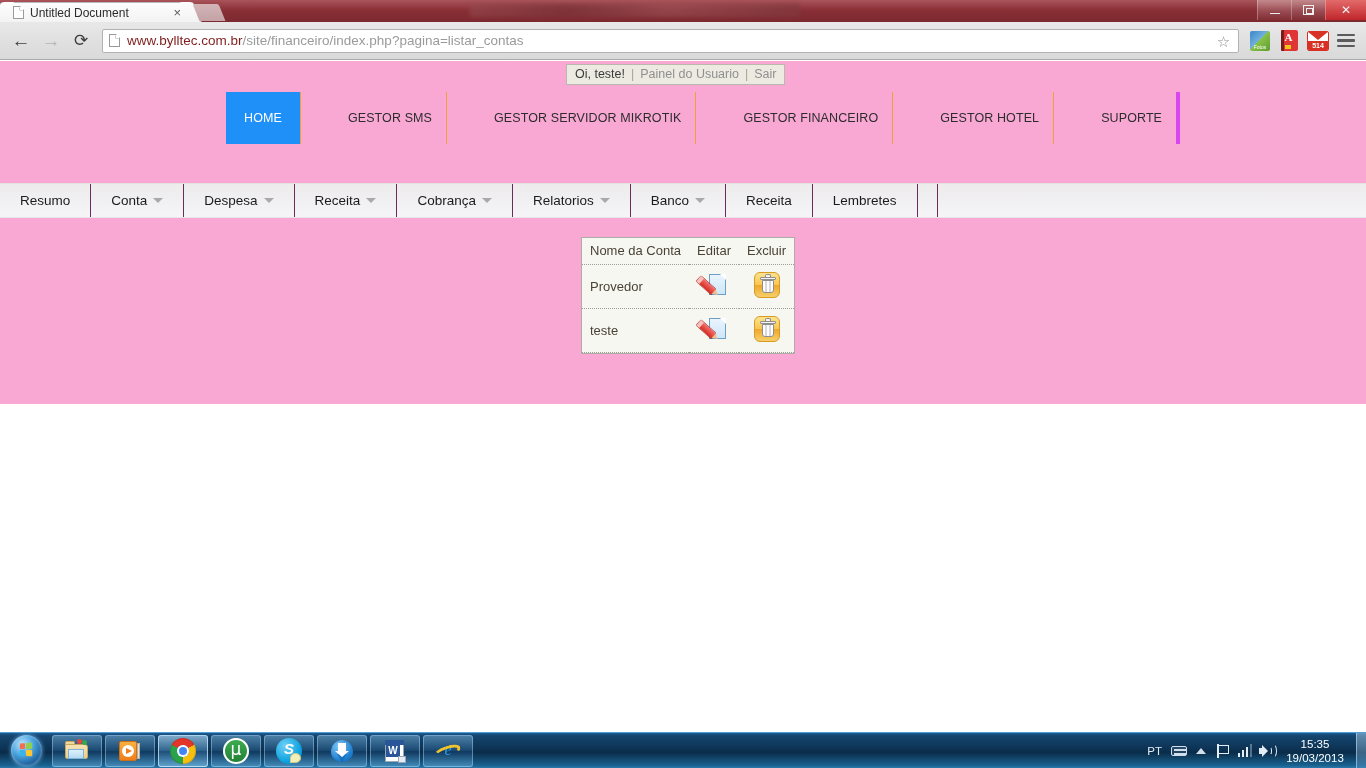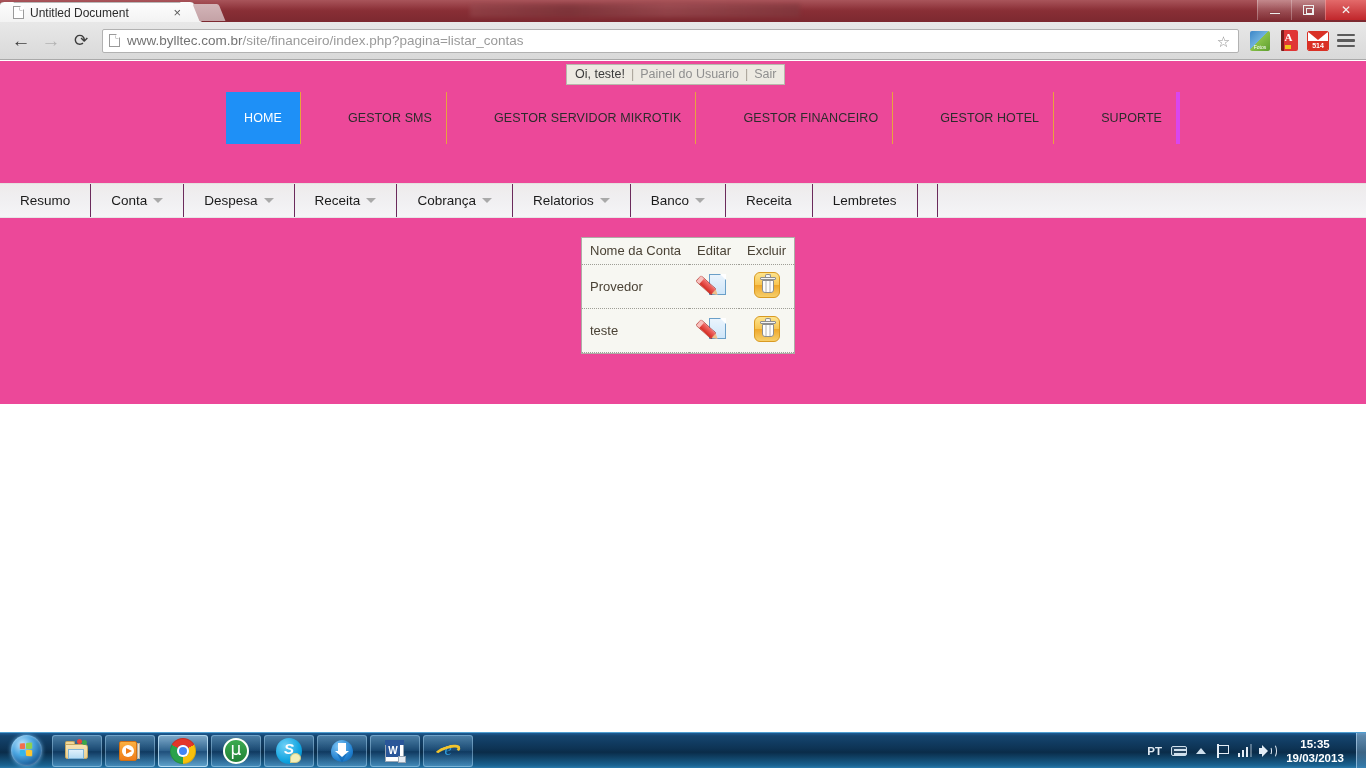--- a/index.html
+++ b/index.html
@@ -97,21 +97,21 @@
     width:11px; height:13px; background:#fff; border:1px solid #9a9a9a;
     position:relative; flex:0 0 auto; margin-right:7px;
   }
   .omni-icon:after{
     content:""; position:absolute; right:-1px; top:-1px;
     border-width:0 4px 4px 0; border-style:solid;
     border-color:transparent #fff transparent transparent;
     box-shadow:-1px 1px 0 -0.5px #9a9a9a;
   }
   .omni-text { font-size:13.5px; color:#9a9a9a; white-space:nowrap; }
-  .omni-text b { color:#737373; font-weight:normal; }
+  .omni-text b { color:#7f1d1d; font-weight:normal; }
   .star {
     position:absolute; right:6px; top:3px; width:17px; height:17px;
     color:#8d8d8d; font-size:15px; line-height:17px; text-align:center;
   }
   .ext { width:26px; height:26px; margin-right:3px; position:relative; flex:0 0 auto; }
   .ext-photo {
     width:20px;height:20px;margin:3px auto;border-radius:2px;
     background:linear-gradient(135deg,#3c87c8 0%,#6fb0dd 45%,#8ac24a 46%,#5d9e2f 100%);
     position:relative;
   }
@@ -143,21 +143,21 @@
   .ext-gmail .badge{
     position:absolute;left:0;right:0;bottom:0;height:9px;background:#d93025;
     color:#fff;font-size:7px;line-height:9px;text-align:center;font-weight:bold;
   }
   .menu-btn { width:24px; margin-right:8px; flex:0 0 auto; }
   .menu-btn span { display:block; height:2.5px; background:#5b5b5b; margin:3px 3px; border-radius:1px;}
 
   
   .page {
     position:absolute; top:61px; left:0; width:1366px; height:343px;
-    background:#ec4899;
+    background:#f9a8d4;
   }
   .userbar {
     position:absolute; left:566px; top:3px;
     background:#edeae2; border:1px solid #b8b8ac;
     padding:2px 8px 3px; font-size:12.5px; color:#3b3b3b;
     display:flex; align-items:center; gap:0;
   }
   .userbar .sep { color:#a8a298; margin:0 6px; }
   .userbar .lnk { color:#8f8f8f; }
   .topnav {
@@ -338,21 +338,20 @@
   .ic-ie{position:relative;}
   .ic-ie .swoosh{position:absolute;left:-1px;top:8px;width:27px;height:11px;border-radius:50%;
     border:3px solid #f2c42c;border-left-color:transparent;border-bottom-color:transparent;
     transform:rotate(-18deg);}
   .ic-ie .ltr{position:absolute;left:0;right:0;top:3px;text-align:center;color:#2f9ddc;
     font-size:16px;font-style:italic;font-family:"Liberation Serif",serif;}
 
   .tray {
     margin-left:auto; display:flex; align-items:center; gap:0; height:36px;
     padding-right:0;
-    font-weight:bold;
   }
   .tray .lang { color:#dfe9f2; font-size:11.5px; padding:0 6px; }
   .tray .tico { width:22px; height:22px; display:flex; align-items:center; justify-content:center; color:#e3edf6; }
   .kb { width:16px; height:10px; border:1.2px solid #cfdfec; border-radius:2px; position:relative; background:rgba(255,255,255,.1);}
   .kb:after{content:"";position:absolute;left:2px;top:2px;width:12px;height:2px;background:#cfdfec;box-shadow:0 4px 0 #cfdfec;}
   .up-arrow{width:0;height:0;border-left:5px solid transparent;border-right:5px solid transparent;border-bottom:6px solid #cfdfec;}
   .flagic{position:relative;width:14px;height:14px;}
   .flagic:before{content:"";position:absolute;left:1px;top:0;width:1.6px;height:14px;background:#e3edf6;}
   .flagic:after{content:"";position:absolute;left:3px;top:1px;width:9px;height:7px;border:1.4px solid #e3edf6;border-left:none;}
   .bars{display:flex;align-items:flex-end;gap:1.5px;height:13px;}

